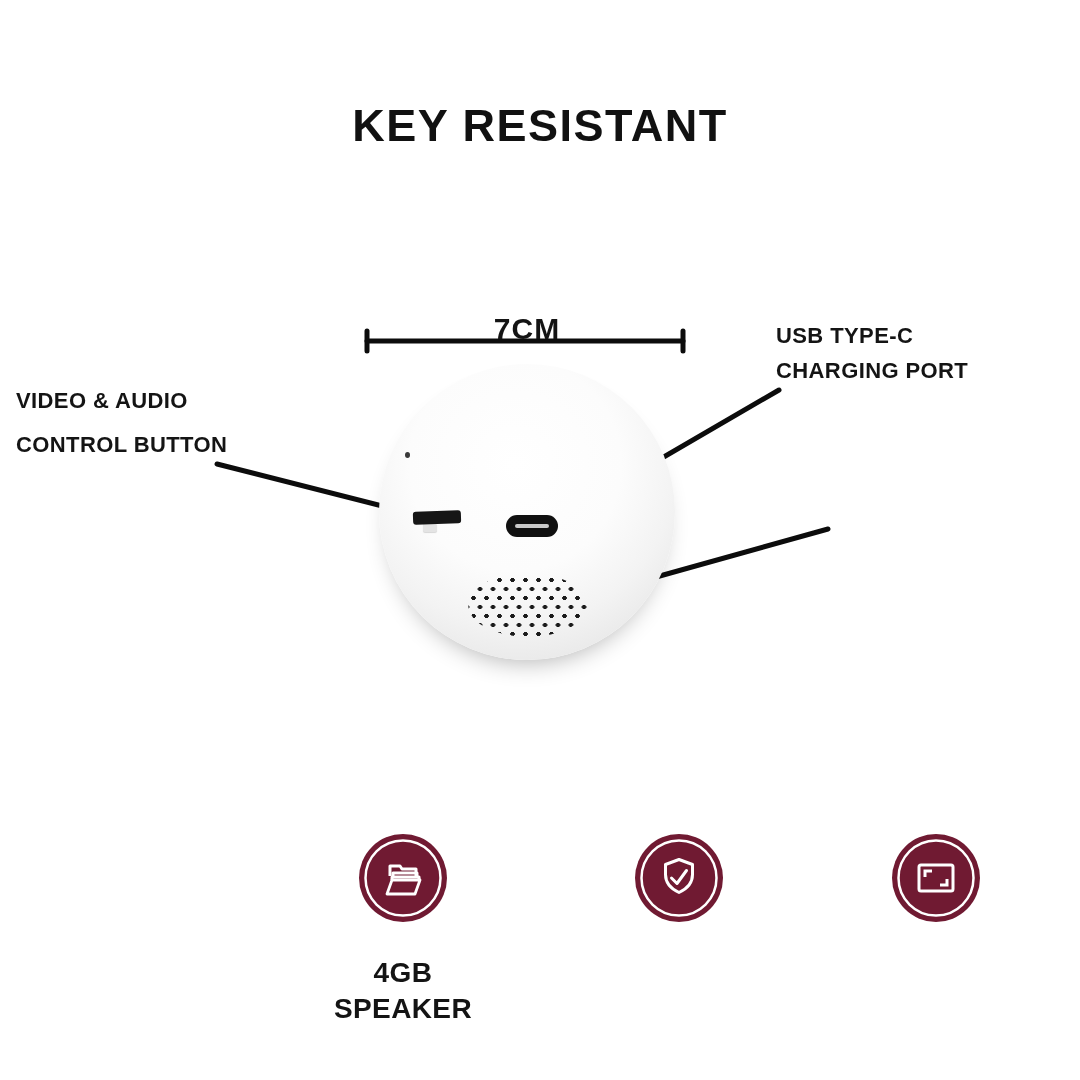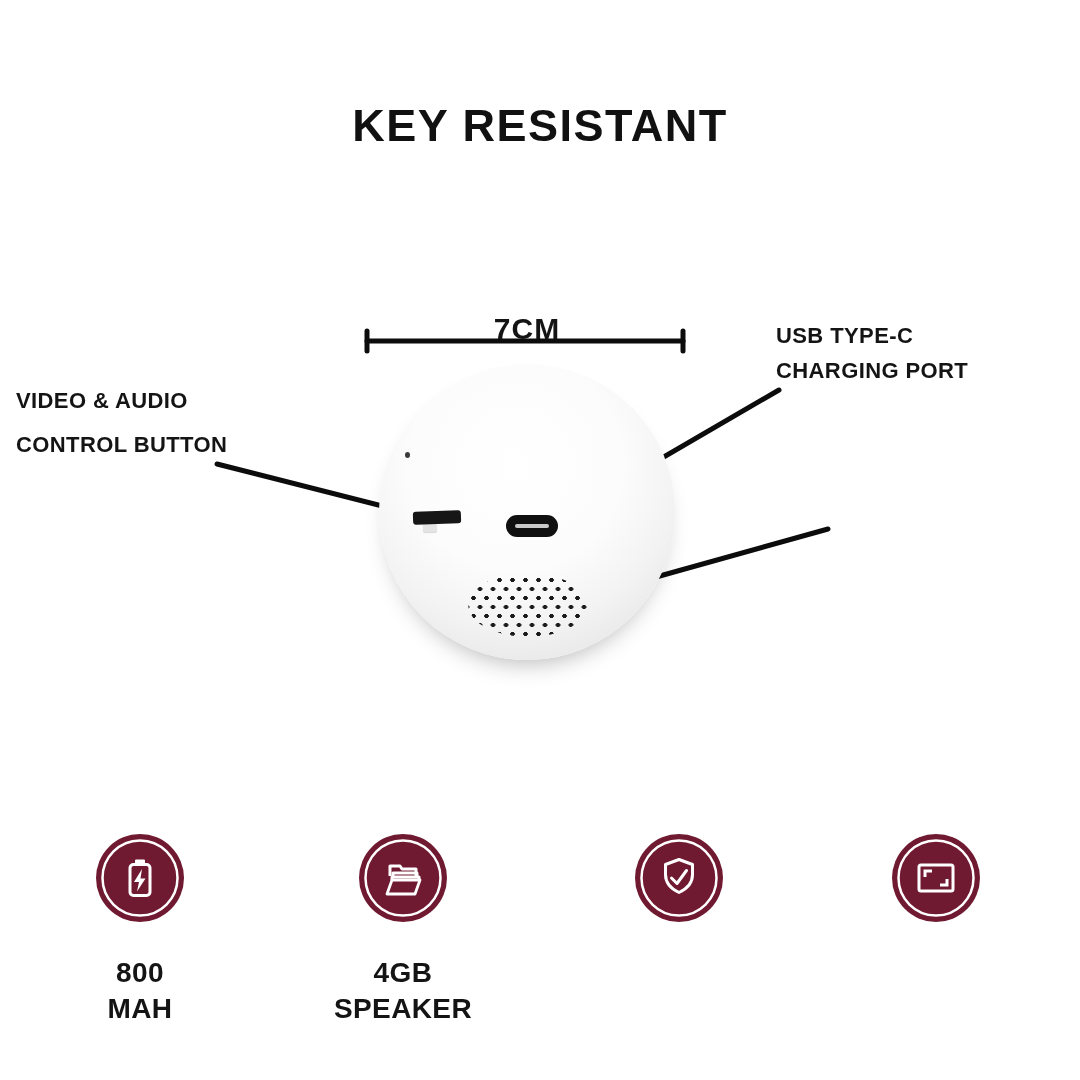--- a/index.html
+++ b/index.html
@@ -87,35 +87,20 @@
       <div class="usbc-pin"></div>
     </div>
     <div class="speaker-grid"></div>
   </div>
 
   <div class="annotation" style="top:379px;left:16px;width:320px;line-height:44px;">VIDEO &amp; AUDIO
 CONTROL BUTTON</div>
   <div class="annotation" style="top:318px;left:776px;width:300px;line-height:35px;">USB TYPE-C
 CHARGING PORT</div>
 
-  <div class="feature f1">
-    <div class="icon-wrap">
-      <svg viewBox="0 0 88 88">
-        <circle cx="44" cy="44" r="44" fill="#701a32"></circle>
-        <circle cx="44" cy="44" r="37.5" fill="none" stroke="#ffffff" stroke-width="2.5"></circle>
-        <g transform="translate(20,20)">
-          <rect x="19" y="5.5" width="10" height="5" rx="1" fill="#ffffff"></rect>
-          <rect class="glyph" x="14" y="10.5" width="20" height="31" rx="3.5"></rect>
-          <polygon points="26,15 18,28 23,28 21,37.5 29.5,24.5 24.5,24.5" fill="#ffffff" stroke="none"></polygon>
-        </g>
-      </svg>
-    </div>
-    <div class="label">800
-MAH</div>
-  </div>
 
   <div class="feature f2">
     <div class="icon-wrap">
       <svg viewBox="0 0 88 88">
         <circle cx="44" cy="44" r="44" fill="#701a32"></circle>
         <circle cx="44" cy="44" r="37.5" fill="none" stroke="#ffffff" stroke-width="2.5"></circle>
         <g transform="translate(20,20)" stroke-linejoin="round">
           <path class="glyph" stroke-width="2.6" d="M11 22 v-10 h10 l2 3 h14 v7"></path>
           <path class="glyph" stroke-width="2.6" d="M14 22 v-3 h24 v3"></path>
           <path class="glyph" stroke-width="2.6" d="M13 26 v-3 h27 v3"></path>

